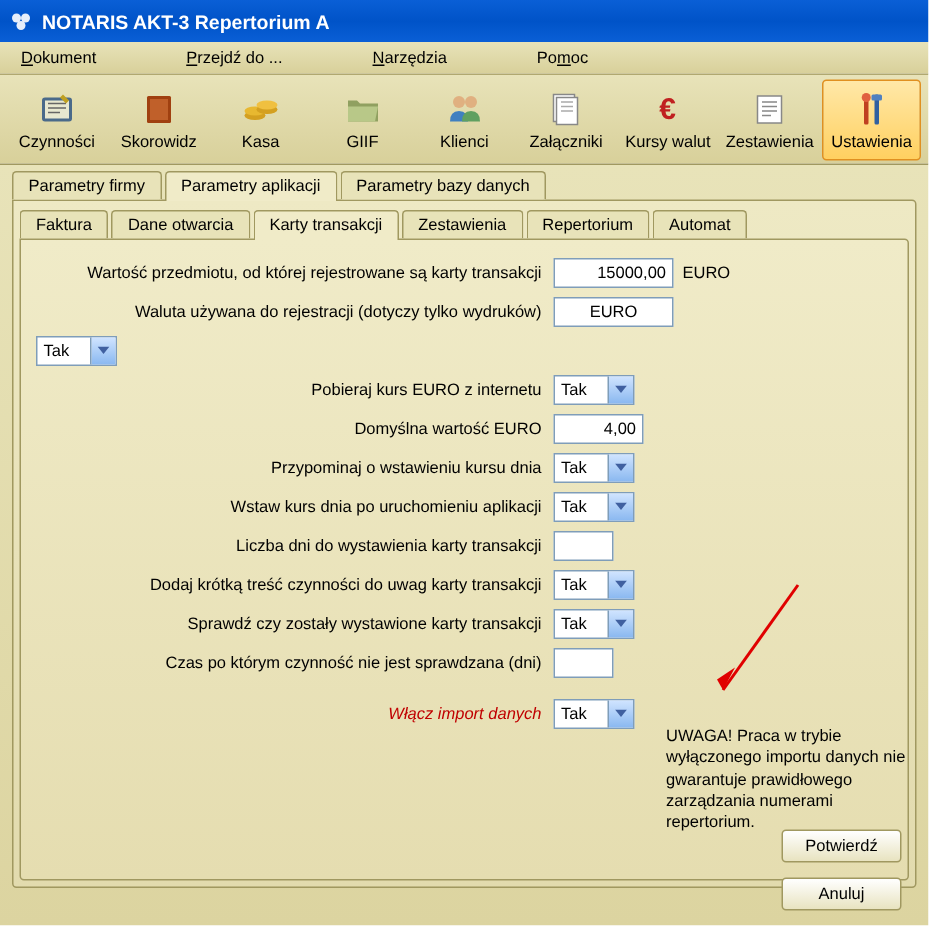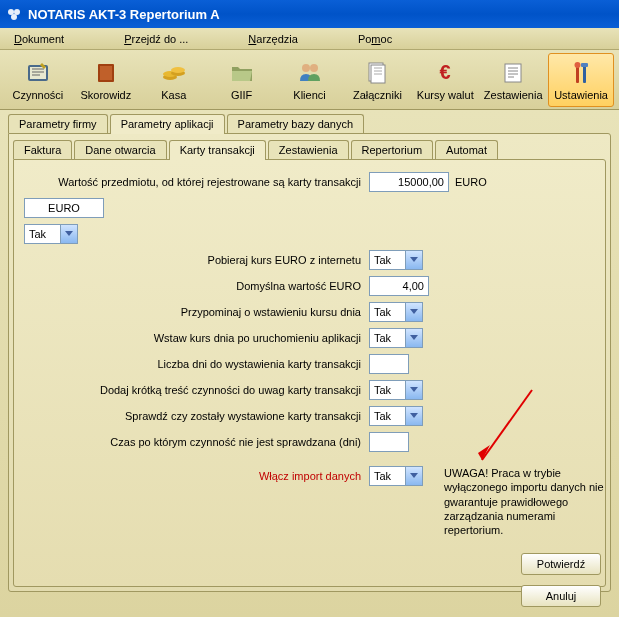--- a/index.html
+++ b/index.html
@@ -16,28 +16,28 @@
 .tool-label { font-size: 11px; }
 .content { background: linear-gradient(to bottom, #e8e3b9, #dcd4a0); height: calc(617px - 28px - 22px - 60px); padding: 4px 8px 8px 8px; position: relative; }
 .tabs-row { display: flex; }
 .tab { padding: 3px 10px; border: 1px solid #a09860; border-bottom: none; background: #e8e3b9; margin-right: 2px; border-radius: 3px 3px 0 0; cursor: pointer; font-size: 11px; position: relative; }
 .tab.active { background: #f0ebc8; padding-bottom: 4px; margin-bottom: -1px; z-index: 2; }
 .tab-panel { border: 1px solid #a09860; background: linear-gradient(to bottom, #eee9c4, #e2dbae); padding: 4px; border-radius: 0 3px 3px 3px; }
 .inner-tabs { display: flex; margin-top: 2px; }
 .inner-panel { border: 1px solid #a09860; background: linear-gradient(to bottom, #f0ebc8, #e5ddb0); height: 428px; border-radius: 0 3px 3px 3px; padding: 12px 10px; position: relative; }
 .form-row { display: flex; align-items: center; margin-bottom: 6px; }
 .form-label { width: 345px; text-align: right; padding-right: 8px; font-size: 11px; }
-.form-label.red { color: #c00000; }
+.form-label.red { color: #c00000; font-style: italic; }
 .form-input { width: 60px; height: 20px; border: 1px solid #7f9db9; background: #fff; font-size: 11px; padding: 1px 4px; text-align: right; }
 .form-input.wide { width: 80px; }
 .form-select { width: 54px; height: 20px; display: flex; border: 1px solid #7f9db9; background: #fff; align-items: center; }
 .form-select-val { flex: 1; padding: 0 4px; font-size: 11px; }
 .form-select-btn { width: 17px; height: 18px; background: linear-gradient(to bottom, #d0e4ff, #8ab8f0); display: flex; align-items: center; justify-content: center; border-left: 1px solid #7f9db9; }
 .form-unit { margin-left: 6px; font-size: 11px; }
-.warning { position: absolute; left: 430px; top: 306px; width: 170px; font-size: 11px; line-height: 1.3; }
+.warning { position: absolute; left: 430px; top: 324px; width: 170px; font-size: 11px; line-height: 1.3; }
 .arrow-svg { position: absolute; left: 458px; top: 225px; pointer-events: none; }
 .bottom-buttons { position: absolute; right: 18px; bottom: 10px; display: flex; gap: 10px; flex-direction: column; }
 .btn { width: 80px; height: 22px; background: linear-gradient(to bottom, #fff, #e8e3c0); border: 1px solid #a09860; border-radius: 3px; font-size: 11px; cursor: pointer; }
 </style>
 </head>
 <body>
 
 <div class="titlebar">
   <span class="titlebar-icon">
     <svg viewBox="0 0 16 16">
@@ -146,20 +146,21 @@
       <div class="tab">Automat</div>
     </div>
     <div class="inner-panel">
 
       <div class="form-row">
         <div class="form-label">Wartość przedmiotu, od której rejestrowane są karty transakcji</div>
         <input class="form-input wide" value="15000,00" style="">
         <span class="form-unit">EURO</span>
       </div>
       <div class="form-row">
+        <div class="form-label">Waluta używana do rejestracji (dotyczy tylko wydruków)</div>
         <input class="form-input wide" style="text-align: center;" value="EURO">
       </div>
       <div class="form-row">
         <div class="form-select">
             <span class="form-select-val">Tak</span>
             <span class="form-select-btn">
               <svg width="8" height="6">
                 <path d="M0 0 L8 0 L4 5 Z" fill="#4060a0"></path>
               </svg>
             </span>

